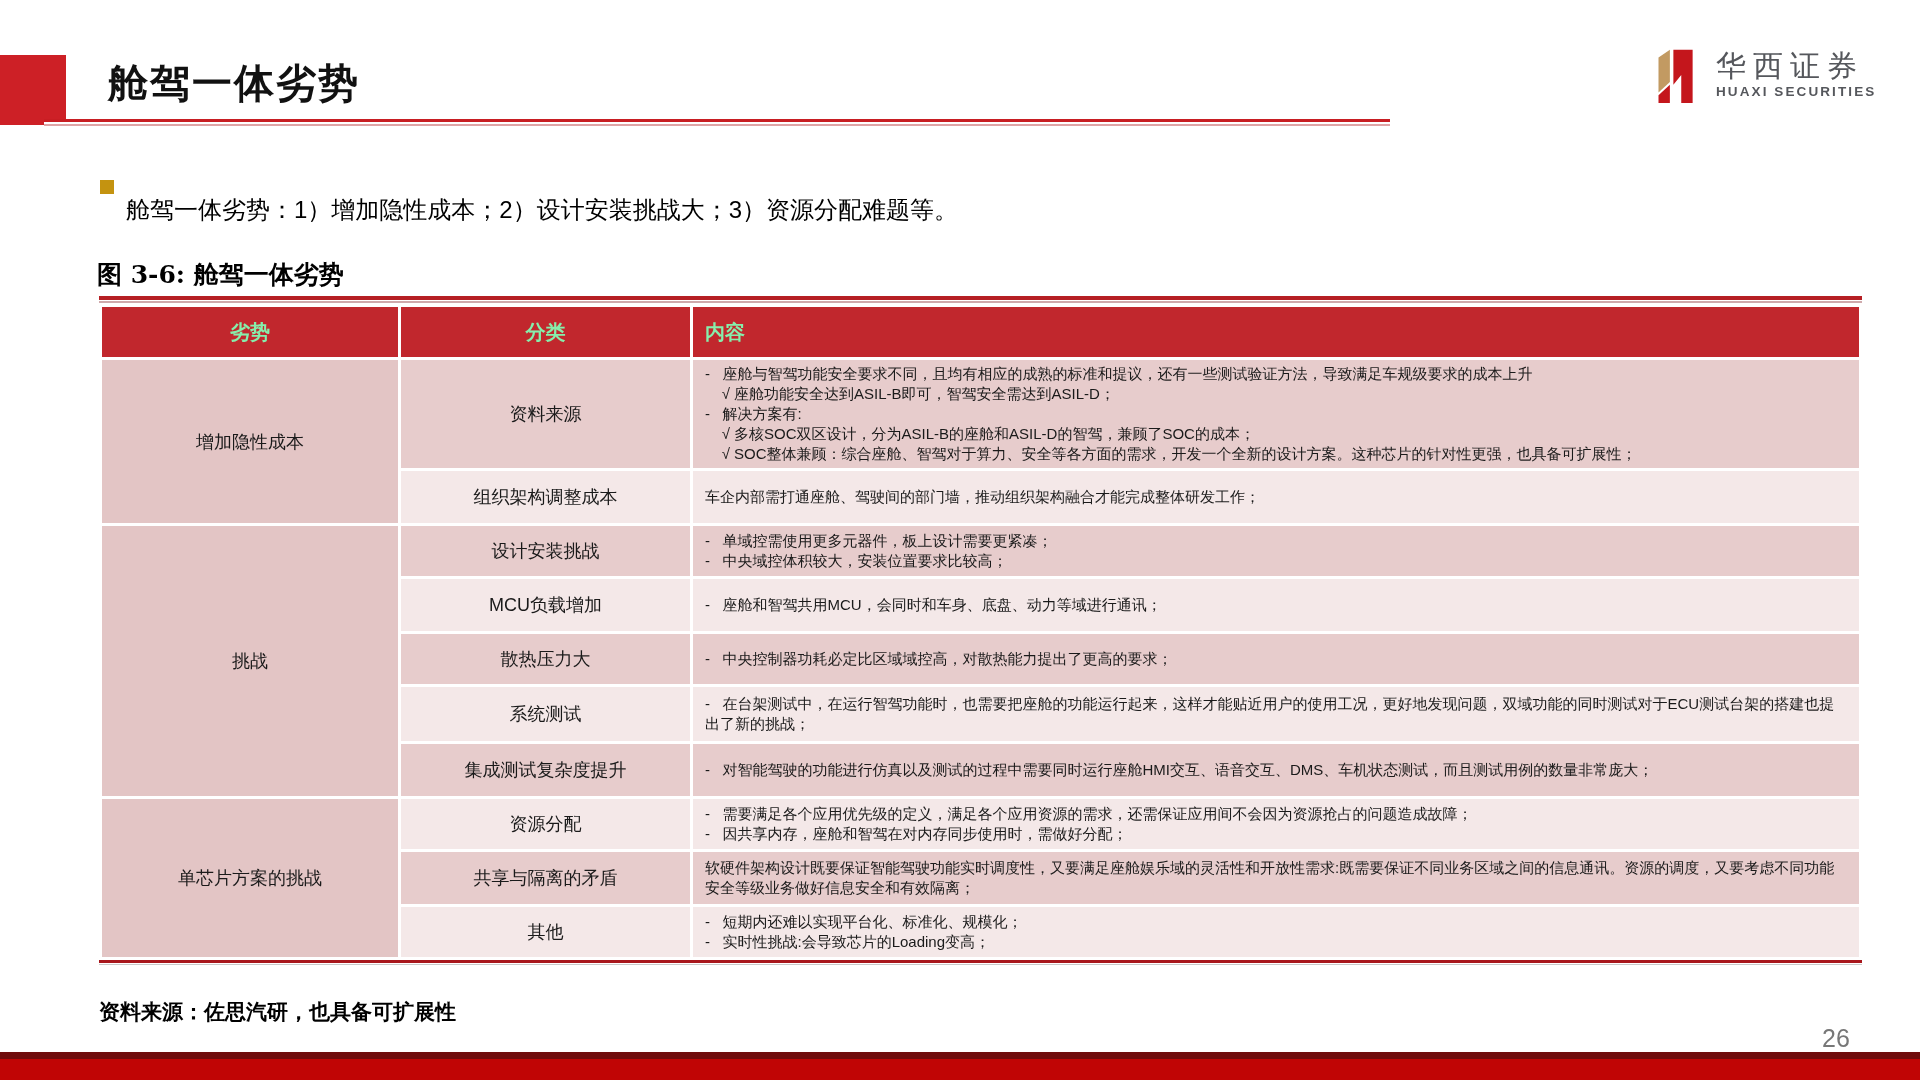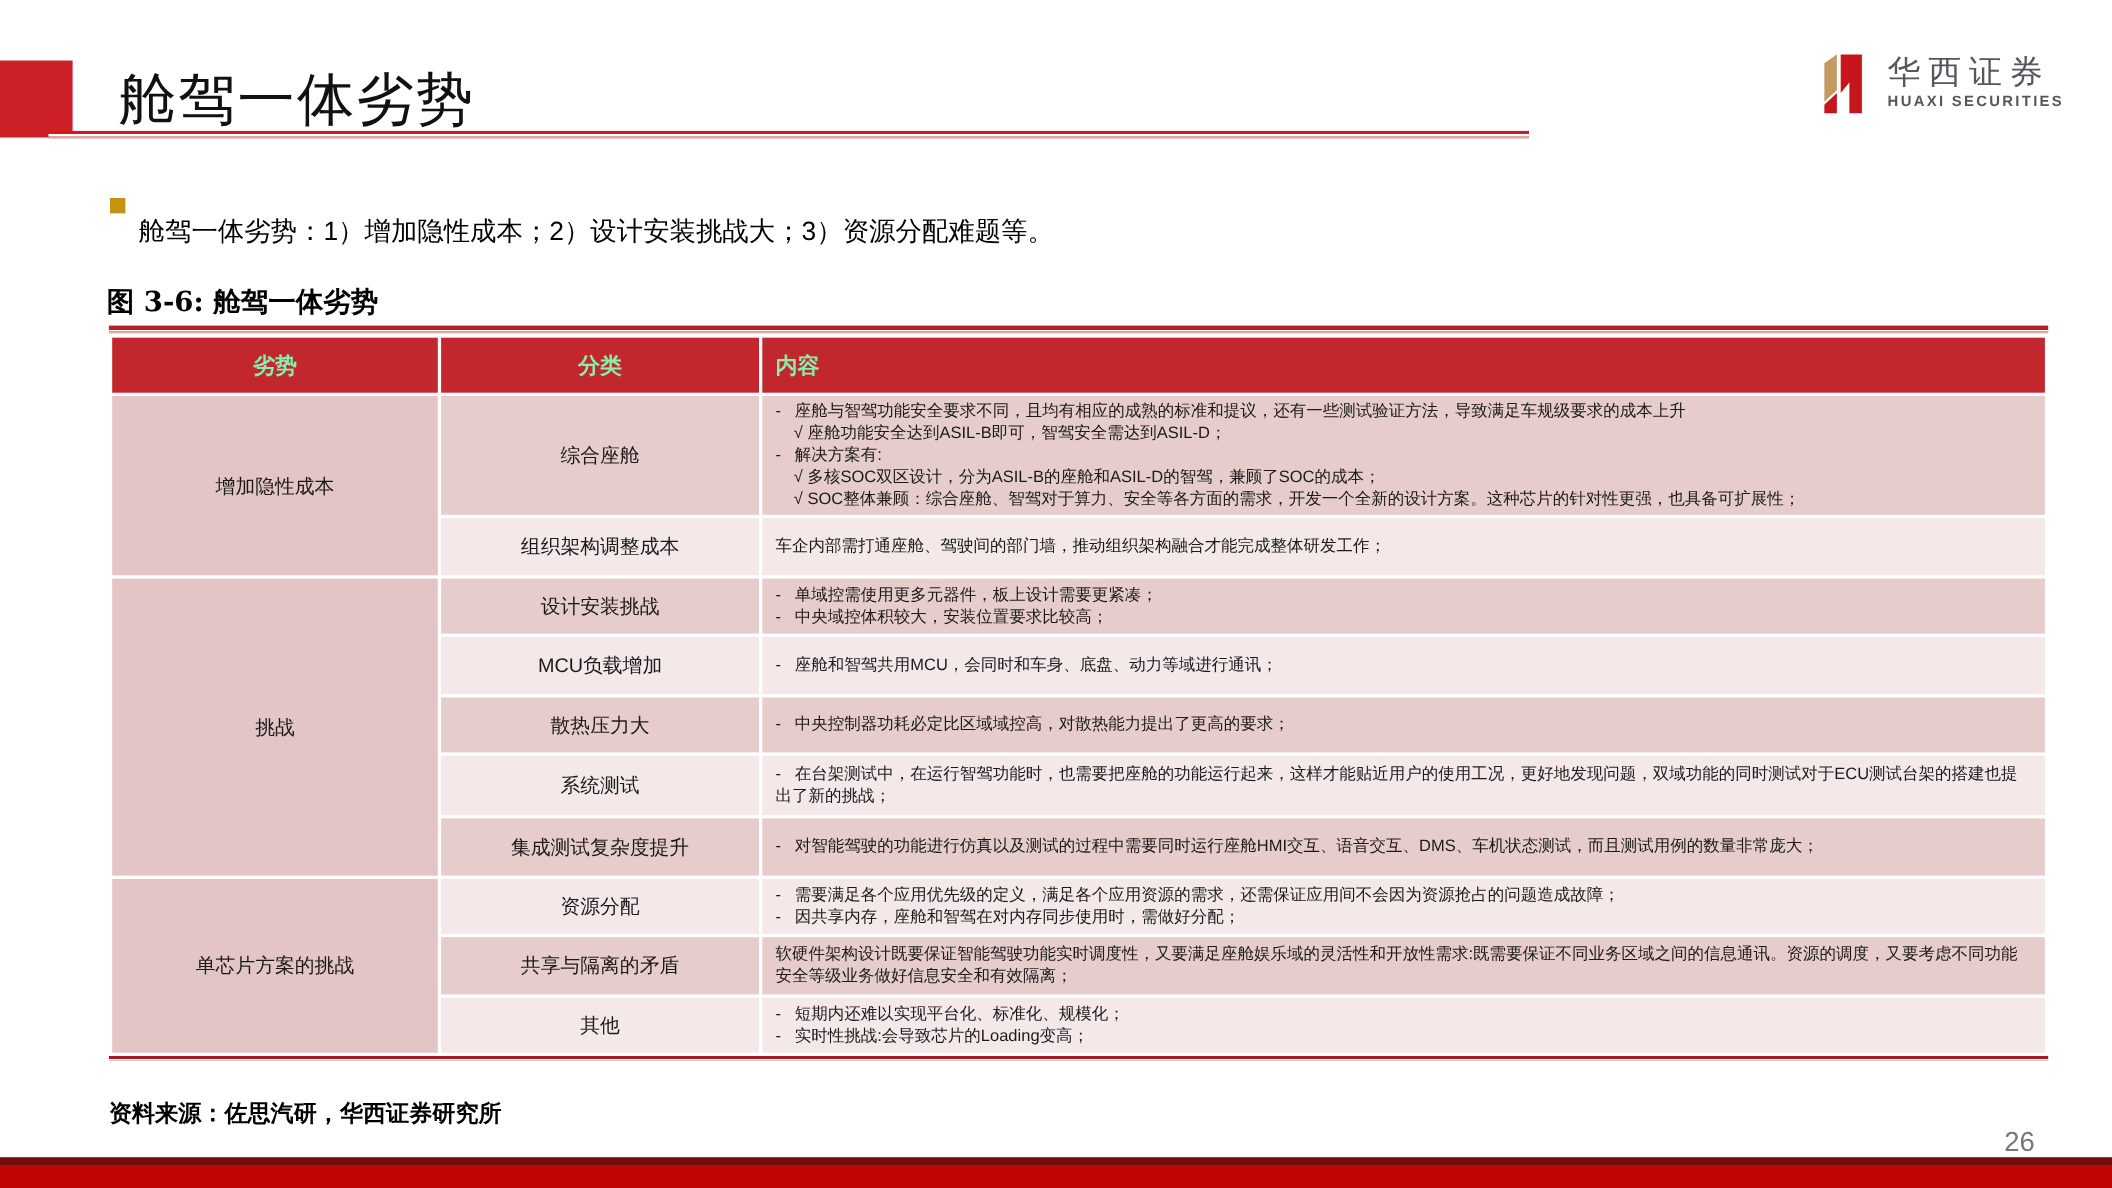--- a/index.html
+++ b/index.html
@@ -3,21 +3,21 @@
 <meta charset="utf-8">
 <style>
   html,body{margin:0;padding:0;}
   body{
     width:1920px;height:1080px;position:relative;background:#ffffff;
     font-family:"Liberation Sans","DejaVu Sans",sans-serif;
     color:#1a1a1a;overflow:hidden;
   }
   
   .red-square{position:absolute;left:0;top:55px;width:66px;height:70px;background:#cd2026;}
-  .page-title{position:absolute;left:108px;top:56px;font-size:52px;font-weight:400;letter-spacing:2px;color:#111;}
+  .page-title{position:absolute;left:108px;top:56px;font-size:40px;font-weight:700;letter-spacing:2px;color:#111;}
   .title-underline{position:absolute;left:44px;top:119px;width:1346px;height:7px;
     background:linear-gradient(#c81e23 0 3px,#ffffff 3px 5px,#dfa4a6 5px 7px);}
   
   .logo{position:absolute;left:1648px;top:40px;width:260px;height:70px;display:flex;align-items:center;}
   .logo-text{margin-left:12px;}
   .logo-cn{font-size:30px;color:#55575c;letter-spacing:7px;font-weight:500;line-height:34px;}
   .logo-en{font-size:13.5px;color:#55575c;letter-spacing:2.1px;font-weight:700;line-height:18px;}
   
   .summary{position:absolute;left:100px;top:172px;display:flex;align-items:flex-start;flex-direction:column;}
   .bullet-square{width:14px;height:14px;background:#c49310;margin-top:8px;flex:none;}
@@ -82,21 +82,21 @@
     <thead>
       <tr>
         <th>劣势</th>
         <th>分类</th>
         <th class="th-left">内容</th>
       </tr>
     </thead>
     <tbody>
       <tr class="r-dark" style="height:104px">
         <td class="c-dis" rowspan="2">增加隐性成本</td>
-        <td class="c-cat">综合座舱</td>
+        <td class="c-cat">资料来源</td>
         <td class="c-con">-   座舱与智驾功能安全要求不同，且均有相应的成熟的标准和提议，还有一些测试验证方法，导致满足车规级要求的成本上升
     √ 座舱功能安全达到ASIL-B即可，智驾安全需达到ASIL-D；
 -   解决方案有:
     √ 多核SOC双区设计，分为ASIL-B的座舱和ASIL-D的智驾，兼顾了SOC的成本；
     √ SOC整体兼顾：综合座舱、智驾对于算力、安全等各方面的需求，开发一个全新的设计方案。这种芯片的针对性更强，也具备可扩展性；</td>
       </tr>
       <tr class="r-light" style="height:52px">
         <td class="c-cat">组织架构调整成本</td>
         <td class="c-con">车企内部需打通座舱、驾驶间的部门墙，推动组织架构融合才能完成整体研发工作；</td>
       </tr>
@@ -135,15 +135,15 @@
       <tr class="r-light" style="height:50px">
         <td class="c-cat">其他</td>
         <td class="c-con">-   短期内还难以实现平台化、标准化、规模化；
 -   实时性挑战:会导致芯片的Loading变高；</td>
       </tr>
     </tbody>
   </table>
   <div class="dline-bottom"></div>
 </div>
 
-<div class="source">资料来源：佐思汽研，华西证券研究所</div>
+<div class="source">资料来源：佐思汽研，也具备可扩展性</div>
 <div class="page-num">26</div>
 <div class="bottom-bar"></div>
 
 </body></html>

